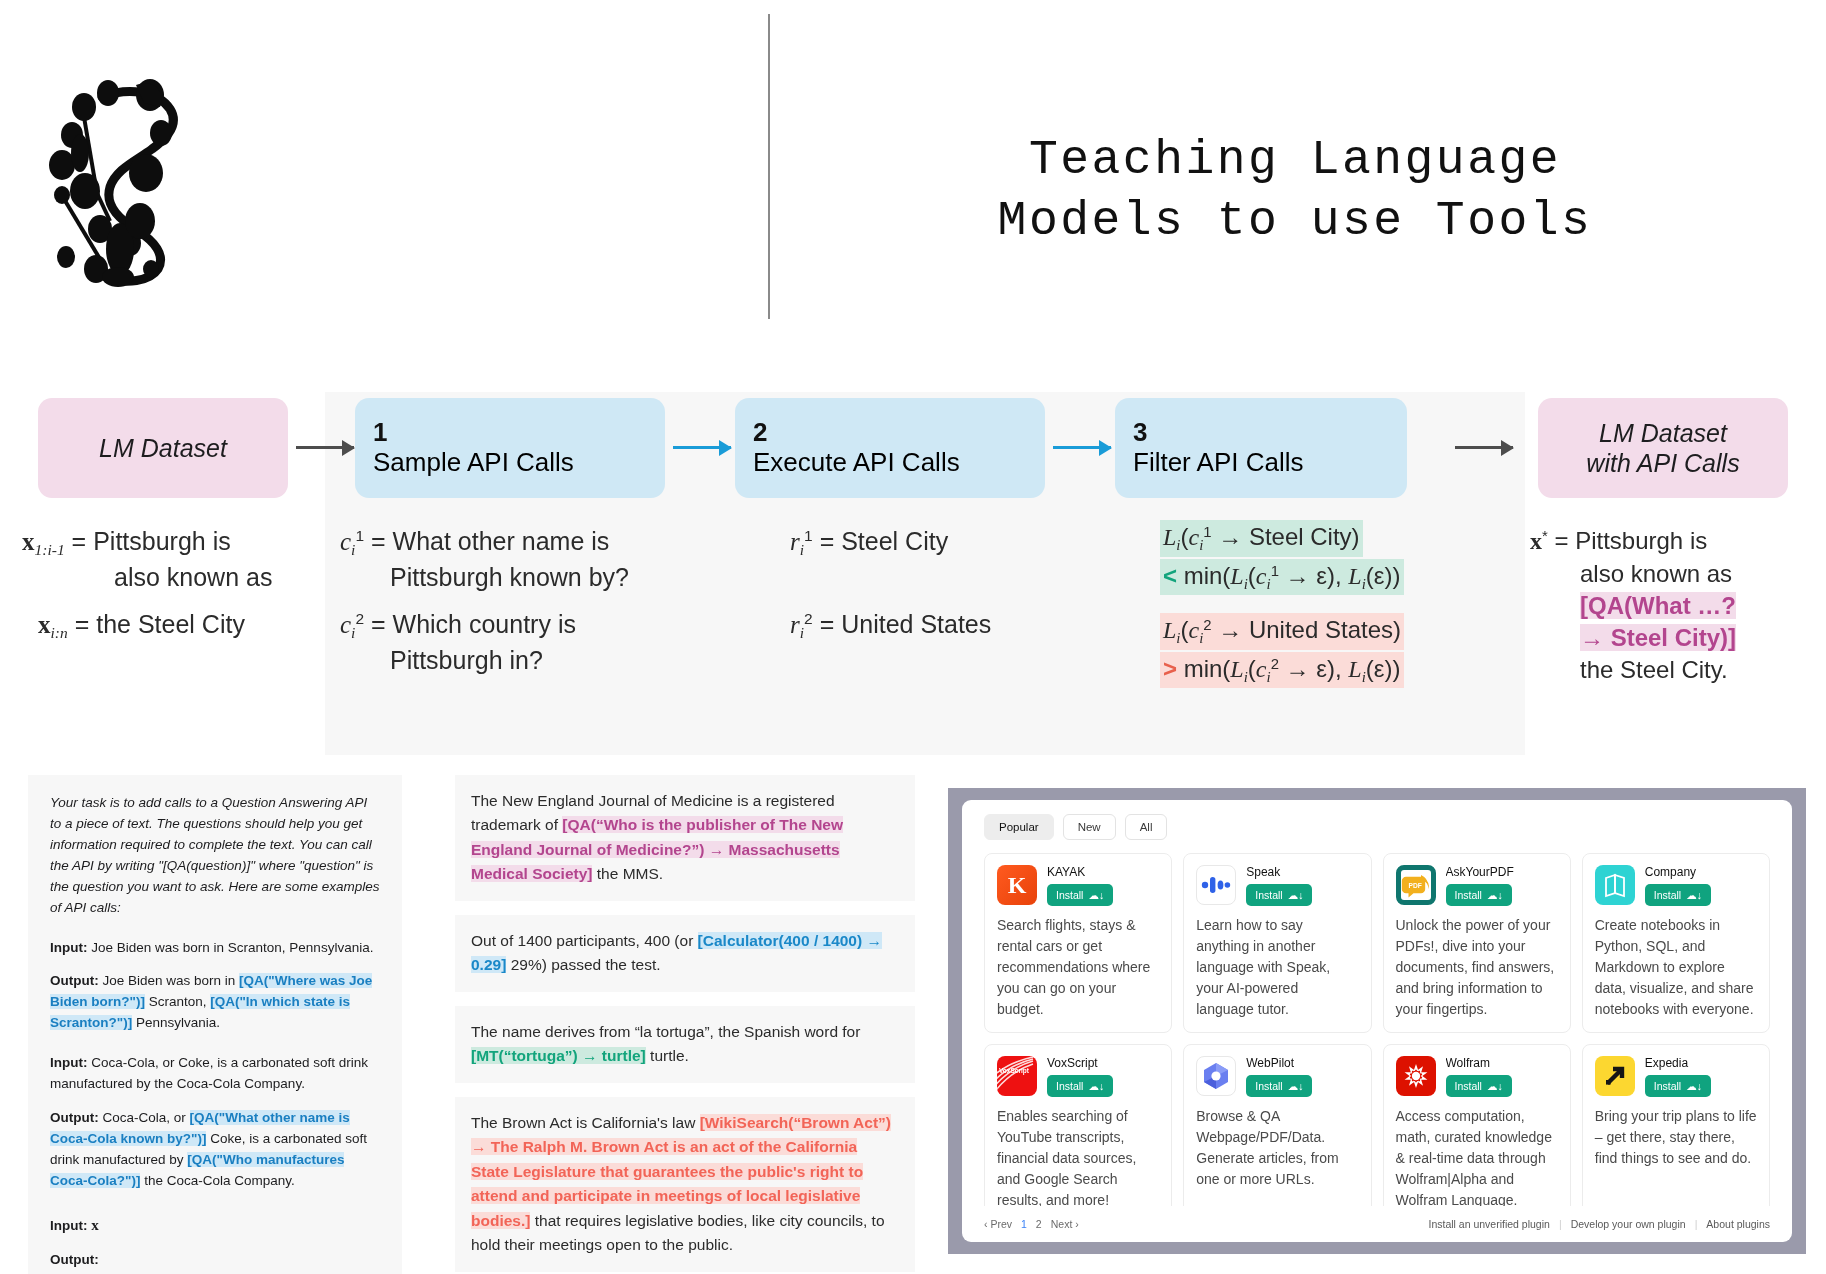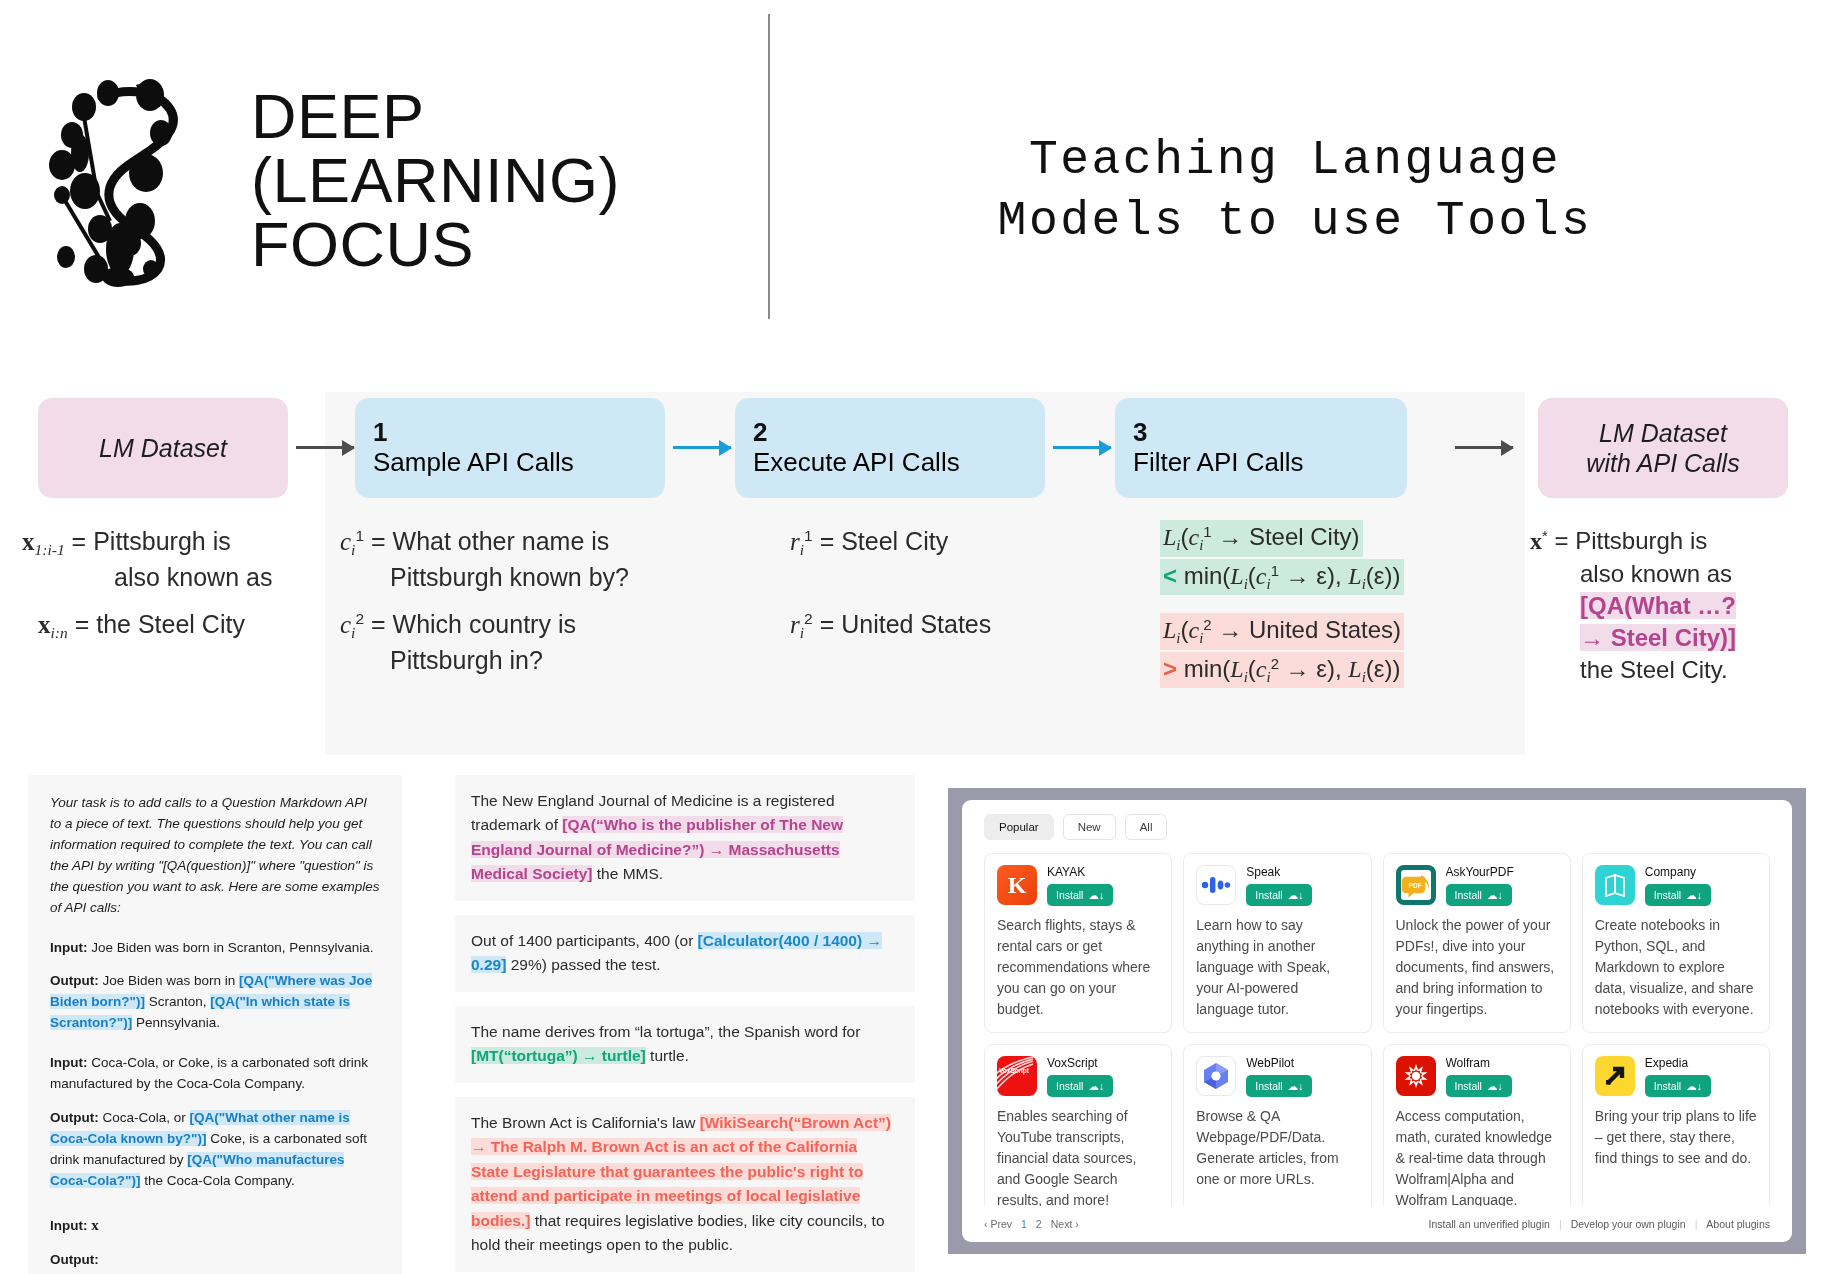--- a/index.html
+++ b/index.html
@@ -156,25 +156,20 @@
           <ellipse cx="40" cy="80" rx="9" ry="19"></ellipse>
           <ellipse cx="106" cy="100" rx="17" ry="19"></ellipse>
           <ellipse cx="100" cy="148" rx="15" ry="18"></ellipse>
           <ellipse cx="110" cy="22" rx="14" ry="16"></ellipse>
           <ellipse cx="121" cy="60" rx="11" ry="13"></ellipse>
           <ellipse cx="111" cy="196" rx="8" ry="9"></ellipse>
           <path d="M96 12 C 112 6, 126 16, 120 34 L 104 30 Z"></path>
         </g>
       </svg>
     </div>
-    <div id="logo-text">
-      <div>DEEP</div>
-      <div>(LEARNING)</div>
-      <div>FOCUS</div>
-    </div>
   </div>
 
   <div id="header-divider"></div>
 
   <div id="title-block">
     <div>Teaching Language</div>
     <div>Models to use Tools</div>
   </div>
 </div>
 
@@ -279,21 +274,21 @@
     <div style="margin-left:50px;">also known as</div>
     <div style="margin-left:50px;"><span class="hl-magenta">[QA(What …?</span></div>
     <div style="margin-left:50px;"><span class="hl-magenta">→ Steel City)]</span></div>
     <div style="margin-left:50px;">the Steel City.</div>
   </div>
 </div>
 
 <div id="bottom">
 
   <div id="prompt-panel">
-    <p class="intro">Your task is to add calls to a Question Markdown API to a piece of text. The questions should help you get information required to complete the text. You can call the API by writing "[QA(question)]" where "question" is the question you want to ask. Here are some examples of API calls:</p>
+    <p class="intro">Your task is to add calls to a Question Answering API to a piece of text. The questions should help you get information required to complete the text. You can call the API by writing "[QA(question)]" where "question" is the question you want to ask. Here are some examples of API calls:</p>
 
     <p>
       <b>Input:</b><span> Joe Biden was born in Scranton, Pennsylvania.</span>
     </p>
     <p>
       <b>Output:</b><span> Joe Biden was born in </span><span class="hl-blue">[QA("Where was Joe Biden born?")]</span><span> Scranton, </span><span class="hl-blue">[QA("In which state is Scranton?")]</span><span> Pennsylvania.</span>
     </p>
 
     <p style="margin-top:19px;">
       <b>Input:</b><span> Coca-Cola, or Coke, is a carbonated soft drink manufactured by the Coca-Cola Company.</span>

